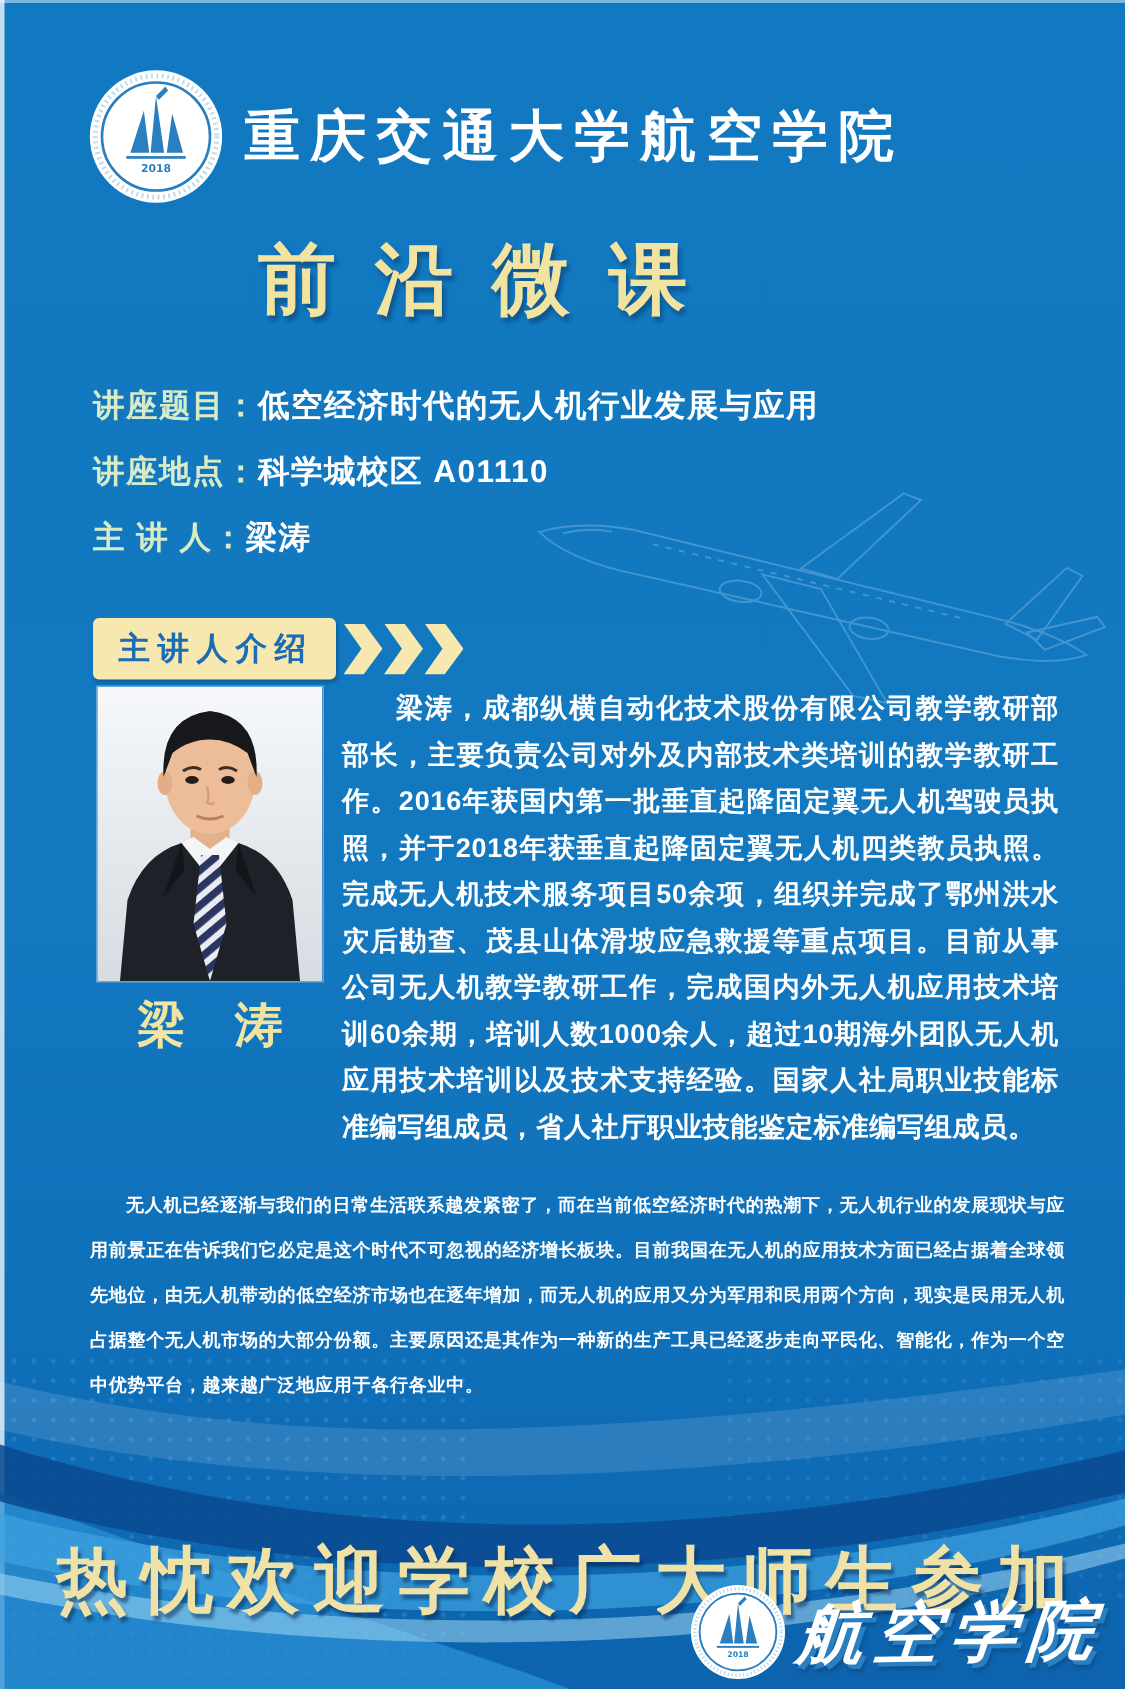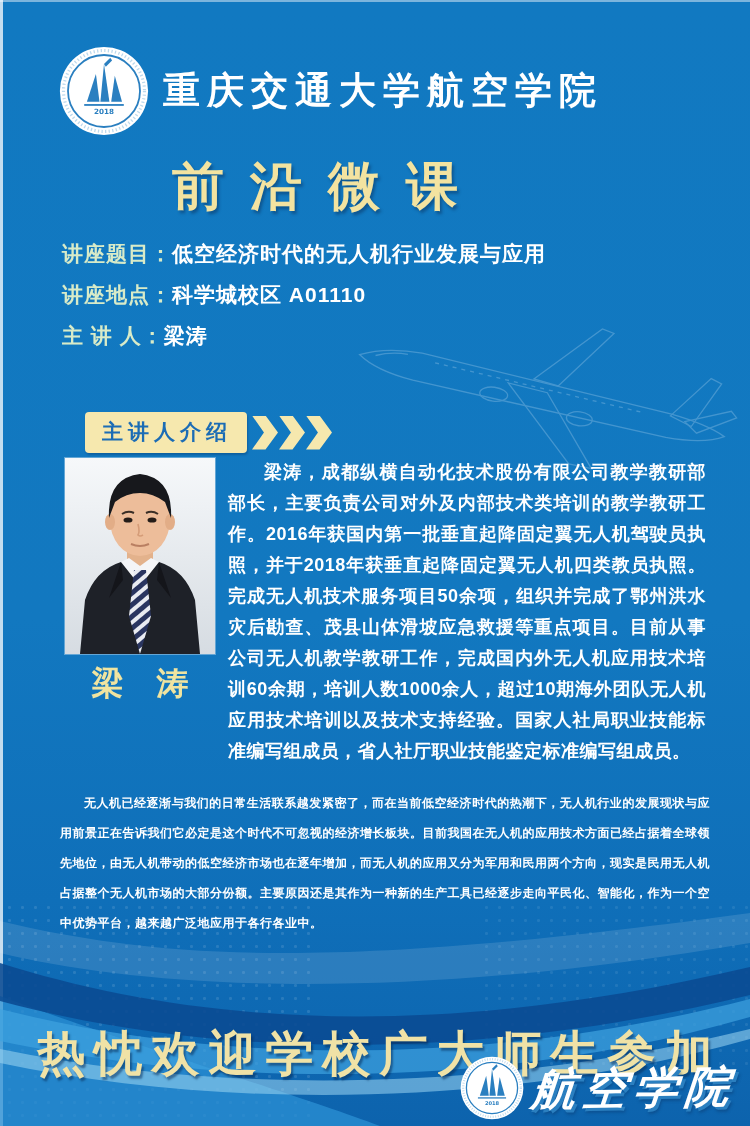--- a/index.html
+++ b/index.html
@@ -28,27 +28,27 @@
   .uni-en{color:#eef6fc;font-size:12.5px;font-weight:700;letter-spacing:1.4px;margin-top:5px;white-space:nowrap;}
 
   
   .main-title{position:absolute;top:152px;left:0;width:630px;text-align:center;z-index:5;
     font-family:"DejaVu Serif","Liberation Serif",serif;font-weight:900;font-size:52px;
     color:#f3e3a0;letter-spacing:26px;text-indent:26px;
     text-shadow:2px 3px 3px rgba(8,44,86,.45);}
 
   
   .info-list{position:absolute;left:62px;top:240px;z-index:5;}
-  .info-row{font-size:21px;line-height:27px;margin-bottom:14px;white-space:nowrap;}
+  .info-row{font-size:21px;line-height:27px;margin-bottom:14px;white-space:nowrap;margin-top:17px;}
   .info-label{color:#d8ebc8;font-weight:700;letter-spacing:1px;}
   .info-value{color:#ffffff;font-weight:700;letter-spacing:1px;}
 
   
   .section-header{position:absolute;left:62px;display:flex;align-items:center;gap:5px;z-index:5;}
-  .sh-speaker{top:412px;margin-left:23px;} .sh-report{top:731px;}
+  .sh-speaker{top:412px;} .sh-report{top:731px;}
   .section-box{background:#f6e8ae;color:#1b6cb5;font-size:21px;font-weight:800;letter-spacing:5px;
     padding:6px 15px 7px 17px;border-radius:4px;box-shadow:1px 2px 2px rgba(8,44,86,.3);}
   .chev{width:26px;height:34px;background:#f6e8ae;
     clip-path:polygon(0 0,52% 0,100% 50%,52% 100%,0 100%,46% 50%);}
   .chev+.chev{margin-left:-4px;}
 
   
   .photo{position:absolute;left:65px;top:458px;width:150px;height:196px;z-index:5;box-shadow:0 0 0 1px rgba(255,255,255,.35);}
   .speaker-name{position:absolute;left:65px;top:662px;width:150px;text-align:center;z-index:5;
     color:#f0e4a0;font-size:32px;font-weight:800;letter-spacing:12px;text-indent:12px;}

